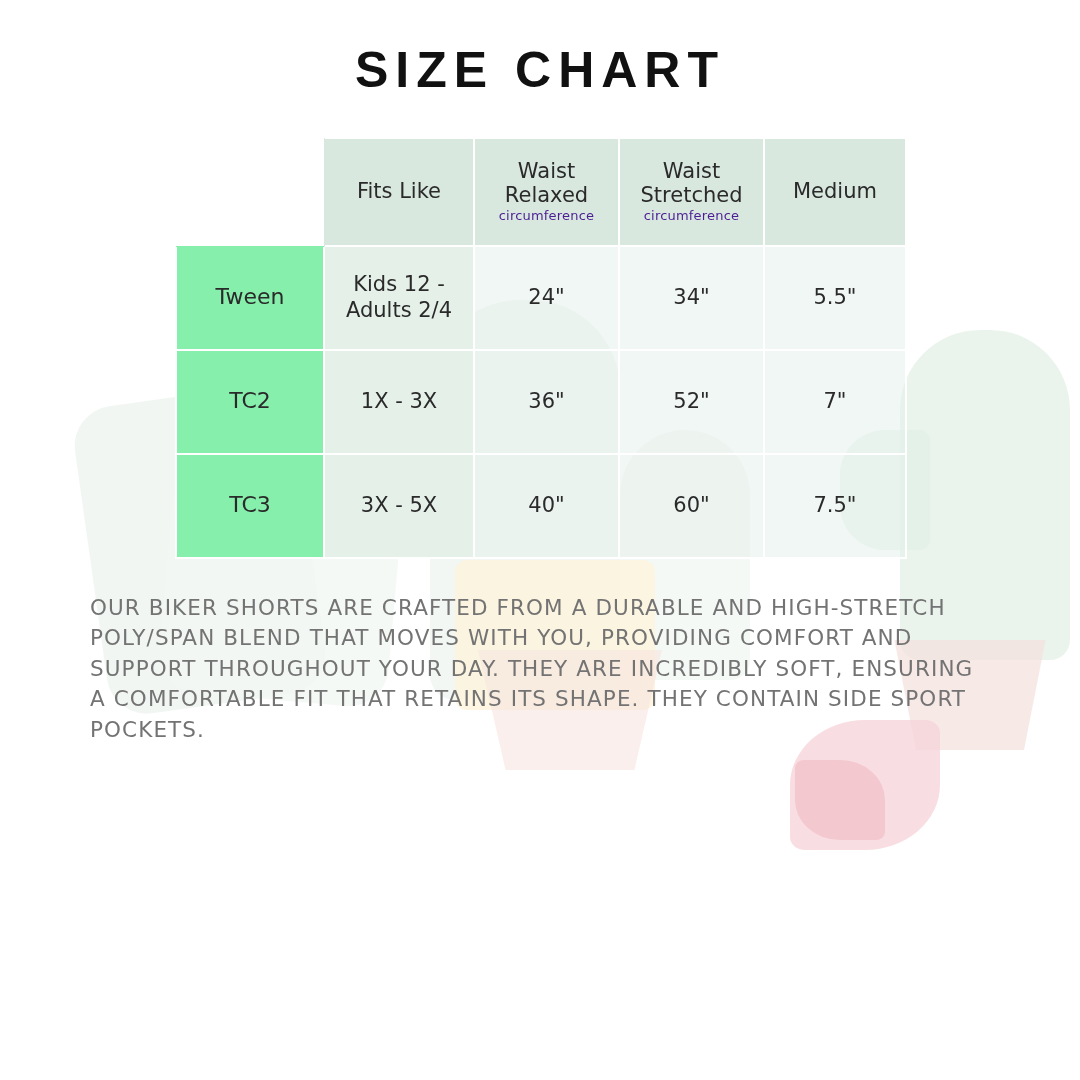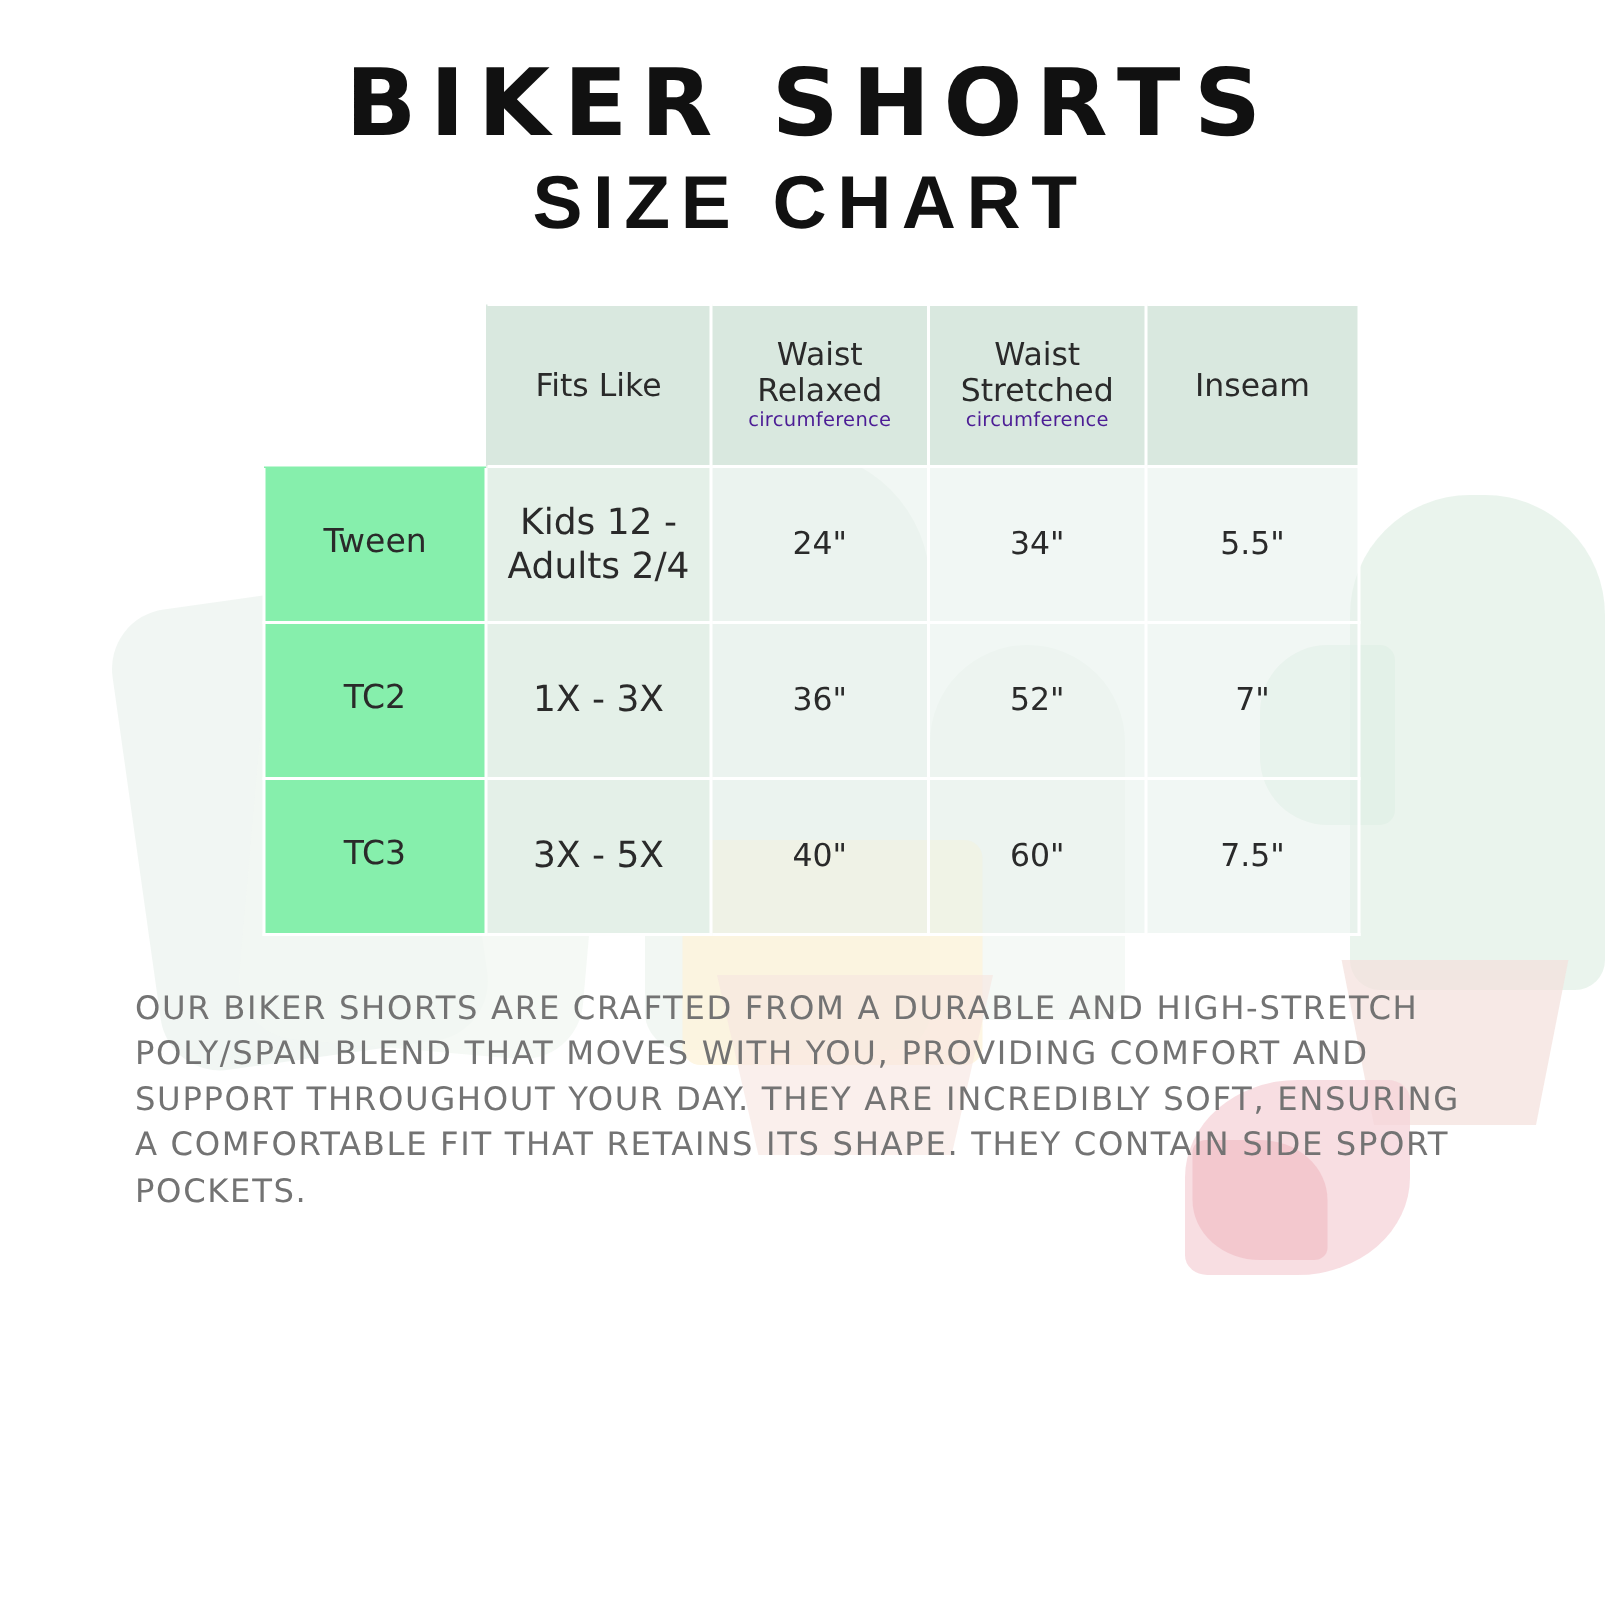--- a/index.html
+++ b/index.html
@@ -209,21 +209,21 @@
     line-height: 1.2;
     padding: 2px 6px;
     background: rgba(230,241,235,.55);
   }
   tbody td.size-col {
     background: #86efac;
     font-size: 22px;
   }
   tbody td.fits-col {
     background: #e4f0e8;
-    font-size: 24px;
+    font-size: 21px;
   }
 
   
   .footer-text {
     position: relative;
     margin: 34px auto 0 auto;
     width: 900px;
     text-align: left;
     font-family: "DejaVu Sans", sans-serif;
     font-size: 21.5px;
@@ -244,21 +244,20 @@
   <div class="bg-yellow"></div>
   <div class="bg-pot-mid"></div>
   <div class="bg-cactus-arm"></div>
   <div class="bg-cactus-a"></div>
   <div class="bg-pot"></div>
   <div class="bg-flower"></div>
   <div class="bg-flower2"></div>
 </div>
 
 <div class="title-wrap">
-  <div class="title-main">BIKER SHORTS</div>
   <div class="title-sub">SIZE CHART</div>
 </div>
 
 <div class="table-wrap">
   <table class="size-chart">
     <colgroup>
       <col class="c-size">
       <col class="c-fits">
       <col class="c-relaxed">
       <col class="c-stretch">
@@ -272,21 +271,21 @@
         </th>
         <th>
           <span>Waist Relaxed</span>
           <span class="hdr-small">circumference</span>
         </th>
         <th>
           <span>Waist Stretched</span>
           <span class="hdr-small">circumference</span>
         </th>
         <th>
-          <span>Inseam</span>
+          <span>Medium</span>
         </th>
       </tr>
     </thead>
     <tbody>
       <tr>
         <td class="size-col">Tween</td>
         <td class="fits-col">Kids 12 - Adults 2/4</td>
         <td>24"</td>
         <td>34"</td>
         <td>5.5"</td>

